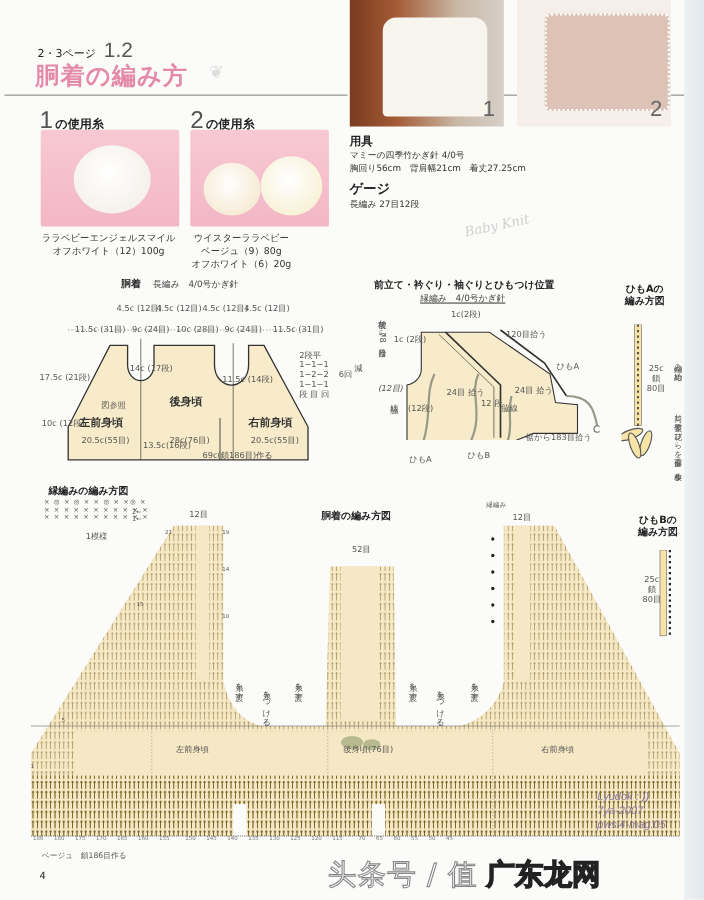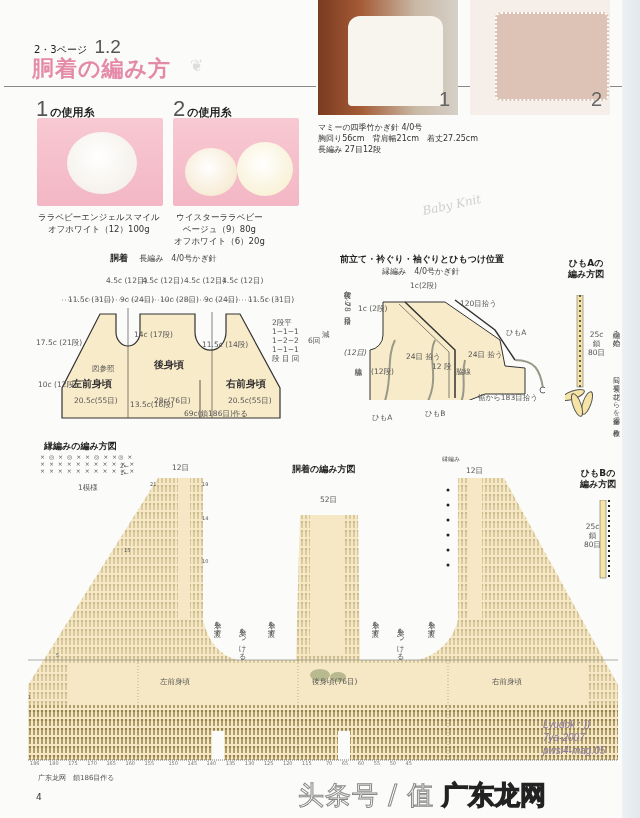--- a/index.html
+++ b/index.html
@@ -78,22 +78,24 @@
 <div class="abs prod1">
   <div class="vest1"></div>
   <span class="pnum">1</span>
 </div>
 <div class="abs prod2">
   <div class="vest2"></div>
   <span class="pnum">2</span>
 </div>
 
 <div class="abs" style="left:318px;top:122px;">
+  <div class="tool-h">用具</div>
   <div class="tool-t">マミーの四季竹かぎ針 4/0号</div>
   <div class="tool-t">胸回り56cm　背肩幅21cm　着丈27.25cm</div>
+  <div class="tool-h" style="margin-top:5px;font-size:12px;">ゲージ</div>
   <div class="tool-t">長編み 27目12段</div>
 </div>
 <div class="abs watermark1">Baby Knit</div>
 
 <div class="abs diag-t" style="left:110px;top:252px;">
   <span>胴着</span>
   <span class="diag-s" style="font-weight:normal;margin-left:8px;">長編み　4/0号かぎ針</span>
 </div>
 <svg class="abs" style="left:40px;top:270px;" width="290" height="150">
   <line x1="22" y1="30" x2="240" y2="30" stroke="#555" stroke-width="0.6" stroke-dasharray="1,2"></line>
@@ -116,21 +118,21 @@
 (12目)</span></div>
 <div class="abs lbl" style="left:204px;top:295px;line-height:9px;"><span>9c
 (24目)</span></div>
 <div class="abs lbl" style="left:222px;top:276px;line-height:9px;"><span>4.5c
 (12目)</span></div>
 <div class="abs lbl" style="left:248px;top:295px;line-height:9px;"><span>11.5c
 (31目)</span></div>
 
 <div class="abs lbl" style="left:36px;top:338px;width:26px;">17.5c (21段)</div>
 <div class="abs lbl" style="left:38px;top:380px;width:24px;">10c (12段)</div>
-<div class="abs lbl" style="left:118px;top:330px;width:24px;margin-left:16px;">14c (17段)</div>
+<div class="abs lbl" style="left:118px;top:330px;width:24px;">14c (17段)</div>
 <div class="abs lbl" style="left:202px;top:340px;width:26px;">11.5c (14段)</div>
 <div class="abs lbl" style="left:92px;top:364px;">図参照</div>
 <div class="abs lbl-b" style="left:154px;top:358px;">後身頃</div>
 <div class="abs lbl-b" style="left:72px;top:377px;">左前身頃</div>
 <div class="abs lbl-b" style="left:226px;top:377px;">右前身頃</div>
 <div class="abs lbl" style="left:130px;top:379px;margin-top:21px;">13.5c(16段)</div>
 <div class="abs lbl" style="left:74px;top:396px;">20.5c(55目)</div>
 <div class="abs lbl" style="left:154px;top:396px;">28c(76目)</div>
 <div class="abs lbl" style="left:228px;top:396px;">20.5c(55目)</div>
 <div class="abs lbl" style="left:140px;top:409px;margin-left:44px;">69c(鎖186目)作る</div>
@@ -138,21 +140,21 @@
   <div>2段平</div>
   <div>1−1−1</div>
   <div>1−2−2</div>
   <div>1−1−1</div>
   <div>段 目 回</div>
 </div>
 <div class="abs lbl" style="left:308px;top:336px;">6回</div>
 <div class="abs lbl" style="left:322px;top:330px;">減</div>
 
 <div class="abs diag-t" style="left:340px;top:253px;">前立て・衿ぐり・袖ぐりとひもつけ位置</div>
-<div class="abs diag-s" style="left:382px;top:266px;">縁編み　4/0号かぎ針</div>
+<div class="abs diag-s" style="left:382px;top:266px;text-decoration:underline;">縁編み　4/0号かぎ針</div>
 <svg class="abs" style="left:365px;top:290px;" width="180" height="110">
   <path d="M18,12 L18,45 A15,15 0 0 1 5,60 L5,112 L100,112 L120,104 L160,104 L160,78 L140,76 L135,50 L80,12 Z" fill="#f8ebc9" stroke="#333" stroke-width="1"></path>
   <path d="M40,12 L90,60 L90,108" fill="none" stroke="#333" stroke-width="1.5"></path>
   <path d="M34,14 L84,62 L84,108" fill="none" stroke="#333" stroke-width="0.6"></path>
   <path d="M90,10 L130,40 L150,70" fill="none" stroke="#333" stroke-width="1.5"></path>
   <path d="M30,50 C20,70 30,90 15,125" fill="none" stroke="#998" stroke-width="2"></path>
   <path d="M70,50 C60,70 80,90 55,125" fill="none" stroke="#998" stroke-width="2"></path>
   <path d="M100,70 C95,90 105,100 90,125" fill="none" stroke="#998" stroke-width="2"></path>
   <path d="M150,70 C170,70 175,80 178,98" fill="none" stroke="#998" stroke-width="2"></path>
   <circle cx="178" cy="100" r="3" fill="#fff" stroke="#666"></circle>
@@ -163,21 +165,21 @@
 <div class="abs vtext" style="left:342px;top:285px;height:60px;">前後から78目拾う</div>
 <div class="abs lbl" style="left:358px;top:304px;width:20px;">1c
 (2段)</div>
 <div class="abs lbl" style="left:344px;top:348px;font-style:italic;">(12目)</div>
 <div class="abs lbl" style="left:371px;top:367px;">(12段)</div>
 <div class="abs vtext" style="left:353px;top:362px;">脇線</div>
 <div class="abs lbl" style="left:406px;top:352px;width:22px;">24目
 拾う</div>
 <div class="abs lbl" style="left:468px;top:350px;width:22px;">24目
 拾う</div>
-<div class="abs lbl" style="left:432px;top:362px;width:30px;">12
+<div class="abs lbl" style="left:432px;top:362px;width:30px;text-align:center;">12
 段</div>
 <div class="abs lbl" style="left:456px;top:367px;">脇線</div>
 <div class="abs lbl" style="left:478px;top:393px;">裾から183目拾う</div>
 <div class="abs lbl" style="left:506px;top:328px;">ひもA</div>
 <div class="abs lbl" style="left:372px;top:413px;">ひもA</div>
 <div class="abs lbl" style="left:425px;top:409px;">ひもB</div>
 
 <div class="abs diag-t" style="left:568px;top:258px;white-space:pre;text-align:center;line-height:11px;">ひもAの
 編み方図</div>
 <svg class="abs" style="left:565px;top:295px;" width="60" height="125">
@@ -295,19 +297,19 @@
   <span>50</span>&nbsp;&nbsp;&nbsp;&nbsp;&nbsp;
   <span>45</span>
 </div>
 
 <div class="abs lyudok">
   <div>Lyudok : ))</div>
   <div>7ya-2007</div>
   <div>pwsi4-mag.05</div>
 </div>
 
-<div class="abs footer-l">广东龙网　鎖186目作る</div>
+<div class="abs footer-l">ベージュ　鎖186目作る</div>
 <div class="abs pageno">4</div>
 
 <div class="abs wm-cn">头条号 / 值</div>
 <div class="abs wm-cn2">广东龙网</div>
 
 <div class="abs side-panel"></div>
 
 </body></html>

